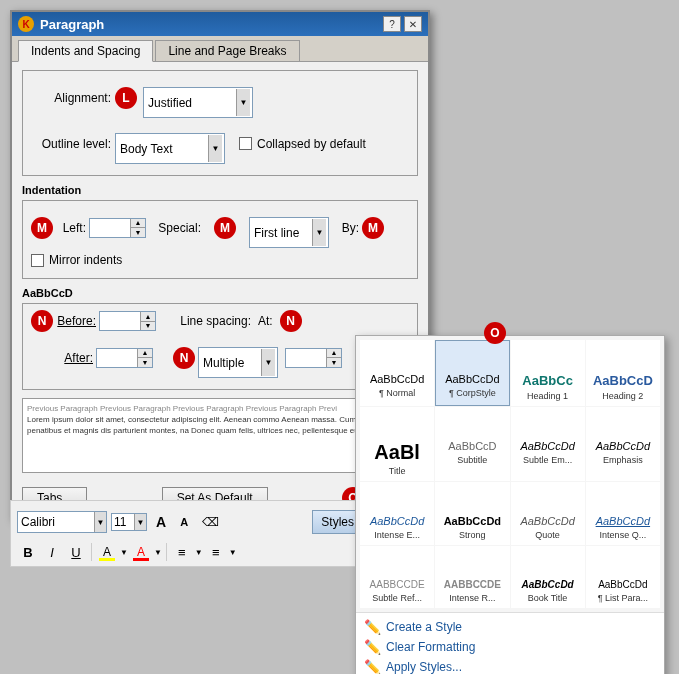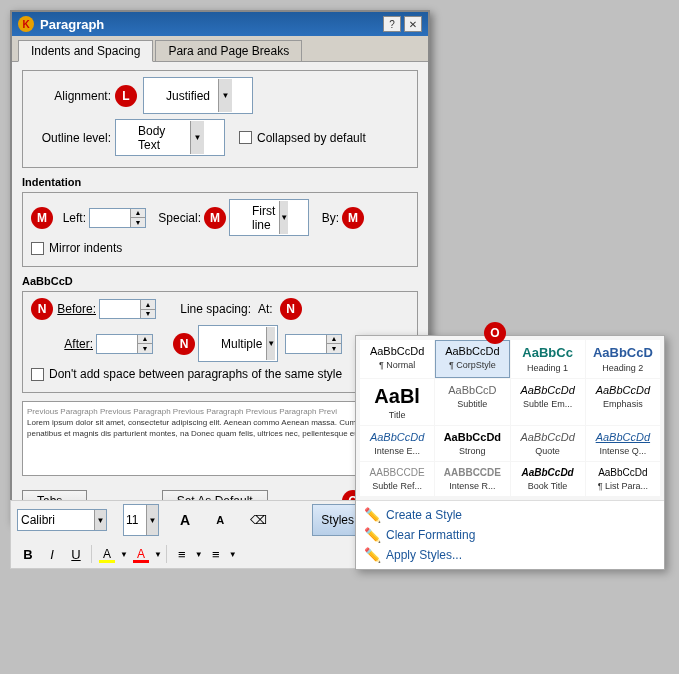--- a/index.html
+++ b/index.html
@@ -124,28 +124,29 @@
       min-width: 80px;
       text-align: right;
     }
     .field-label.underline {
       text-decoration: underline;
     }
 
     .select-control {
       border: 1px solid #7f9db9;
       background: white;
-      padding: 1px 20px;
-      font-size: 12px;
-      height: 37px;
+      padding: 1px 2px;
+      font-size: 12px;
+      height: 31px;
       display: flex;
       align-items: center;
       gap: 2px;
       cursor: pointer;
       position: relative;
+      margin-top: 10px;
     }
     .select-text { flex: 1; padding: 0 2px; font-size: 12px; }
     .select-arrow {
       width: 14px; height: 100%;
       background: #ddd;
       border-left: 1px solid #999;
       display: flex; align-items: center; justify-content: center;
       font-size: 8px;
     }
 
@@ -269,21 +270,21 @@
       height: 22px;
       width: 90px;
       display: flex;
       align-items: center;
       cursor: pointer;
     }
     .toolbar-font-text { flex: 1; padding: 0 3px; font-size: 12px; }
     .toolbar-size-select {
       border: 1px solid #7f9db9;
       background: white;
-      height: 32px;
+      height: 18px;
       width: 36px;
       display: flex;
       align-items: center;
       cursor: pointer;
     }
 
     .toolbar-btn {
       padding: 2px 4px;
       border: 1px solid transparent;
       background: transparent;
@@ -312,21 +313,21 @@
       background: #ccc;
       margin: 0 2px;
     }
 
     .styles-btn {
       background: linear-gradient(to bottom, #dce9f8, #b8cfe8);
       border: 1px solid #7f9db9;
       padding: 3px 8px;
       font-size: 12px;
       cursor: pointer;
-      height: 32px;
+      height: 24px;
       display: flex;
       align-items: center;
     }
 
     
     .styles-panel {
       position: absolute;
       top: 335px;
       left: 355px;
       width: 310px;
@@ -353,20 +354,21 @@
     }
     .style-item.selected {
       background: #dce9f8;
       border: 1px solid #7f9db9;
     }
 
     .style-preview {
       font-size: 14px;
       line-height: 1.2;
       display: block;
+      margin-top: 28px;
     }
     .style-name {
       font-size: 9px;
       color: #333;
     }
 
     .styles-footer {
       border-top: 1px solid #ddd;
       padding: 4px 8px;
     }
@@ -411,21 +413,21 @@
       <span>Paragraph</span>
     </div>
     <div class="titlebar-buttons">
       <button class="title-btn">?</button>
       <button class="title-btn">✕</button>
     </div>
   </div>
 
   <div class="tabs">
     <div class="tab active">Indents and Spacing</div>
-    <div class="tab inactive">Para and Page Breaks</div>
+    <div class="tab inactive">Line and Page Breaks</div>
   </div>
 
   <div class="dialog-body">
 
     <div class="section-box">
 
       <div class="field-row">
         <span class="field-label">Alignment:</span>
 
         <div class="badge" style="margin-right:2px;">
@@ -461,21 +463,21 @@
           </div>
           <span class="field-label" style="min-width:30px;">Left:</span>
           <div class="spinner-ctrl">
             <input class="spinner-input" type="text" style="">
             <div class="spinner-btns">
               <button class="spinner-btn">▲</button>
               <button class="spinner-btn">▼</button>
             </div>
           </div>
         </div>
-        <div style="display:flex; align-items:center; gap:3px;">
+        <div style="display:flex; align-items:center; gap:13px;">
           <span class="field-label" style="min-width:45px;">Special:</span>
 
           <div class="badge">
             <span>M</span>
           </div>
           <div class="select-control" style="width:80px;">
             <span class="select-text">First line</span>
             <span class="select-arrow">▼</span>
           </div>
         </div>
@@ -542,24 +544,20 @@
           </div>
           <div class="spinner-ctrl" style="margin-left:4px;">
             <input class="spinner-input" type="text" style="">
             <div class="spinner-btns">
               <button class="spinner-btn">▲</button>
               <button class="spinner-btn">▼</button>
             </div>
           </div>
         </div>
       </div>
-      <div class="checkbox-row">
-        <div class="checkbox-ctrl"></div>
-        <span>Don't add space between paragraphs of the same style</span>
-      </div>
     </div>
 
     <div class="preview-box">
       <div class="preview-text">Previous Paragraph Previous Paragraph Previous Paragraph Previous Paragraph Previ</div>
       <div class="preview-main-text">Lorem ipsum dolor sit amet, consectetur adipiscing elit. Aenean commo Aenean massa. Cum sociis natoque penatibus et magnis dis parturient montes, na Donec quam felis, ultrices nec, pellentesque eu, pretium quis.</div>
     </div>
 
   </div>
 
   <div class="dialog-footer">
@@ -571,21 +569,21 @@
         <span>O</span>
       </div>
       <button class="dialog-btn ok-btn">OK</button>
     </div>
   </div>
 
 </div>
 
 <div class="toolbar-strip">
 
-  <div style="display:flex; align-items:center; gap:16px; width:100%;">
+  <div style="display:flex; align-items:center; gap:4px; width:100%;margin-top:6px;">
     <div class="toolbar-font-select">
       <span class="toolbar-font-text">Calibri</span>
       <span class="select-arrow" style="width:12px;">▼</span>
     </div>
     <div class="toolbar-size-select">
       <span style="flex:1; padding:0 2px; font-size:12px;">11</span>
       <span class="select-arrow" style="width:12px;">▼</span>
     </div>
     <button class="toolbar-btn" style="font-size:14px; font-weight:bold;">A</button>
     <button class="toolbar-btn" style="font-size:11px; font-weight:bold;">A</button>

